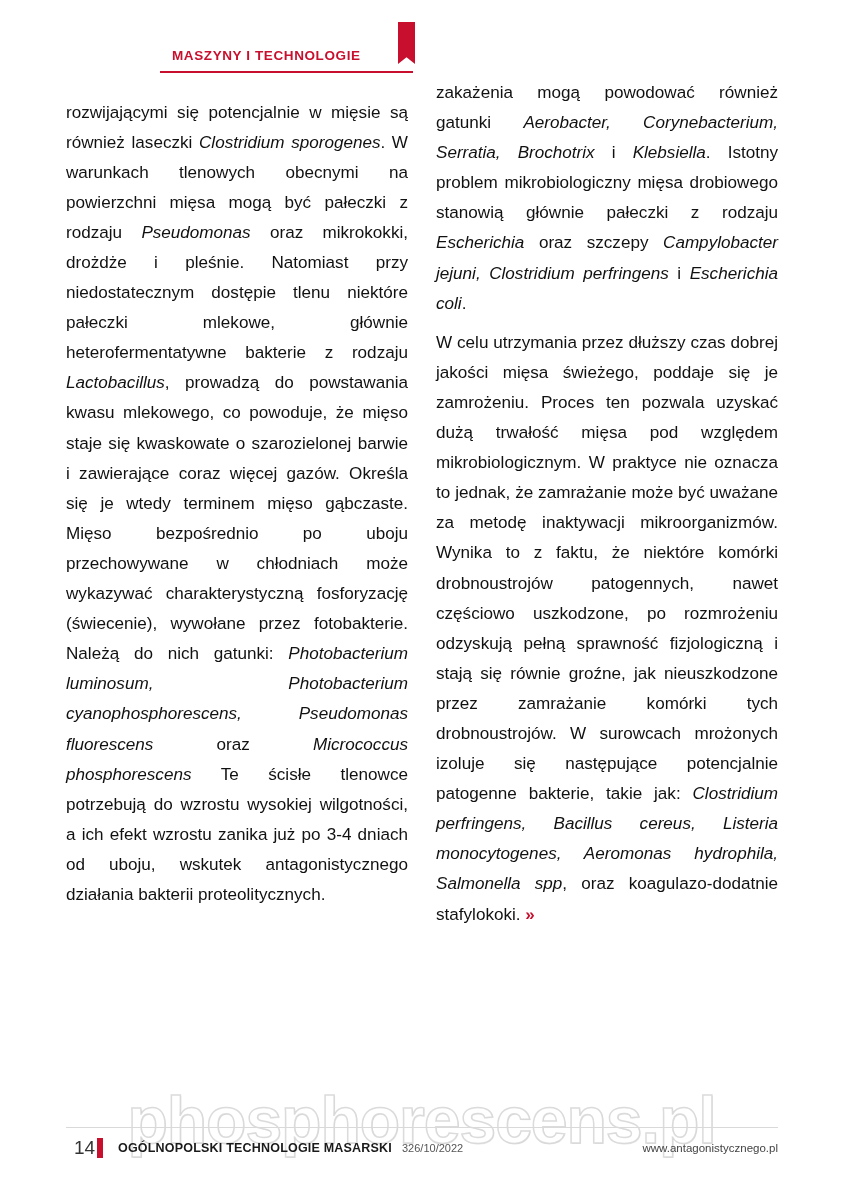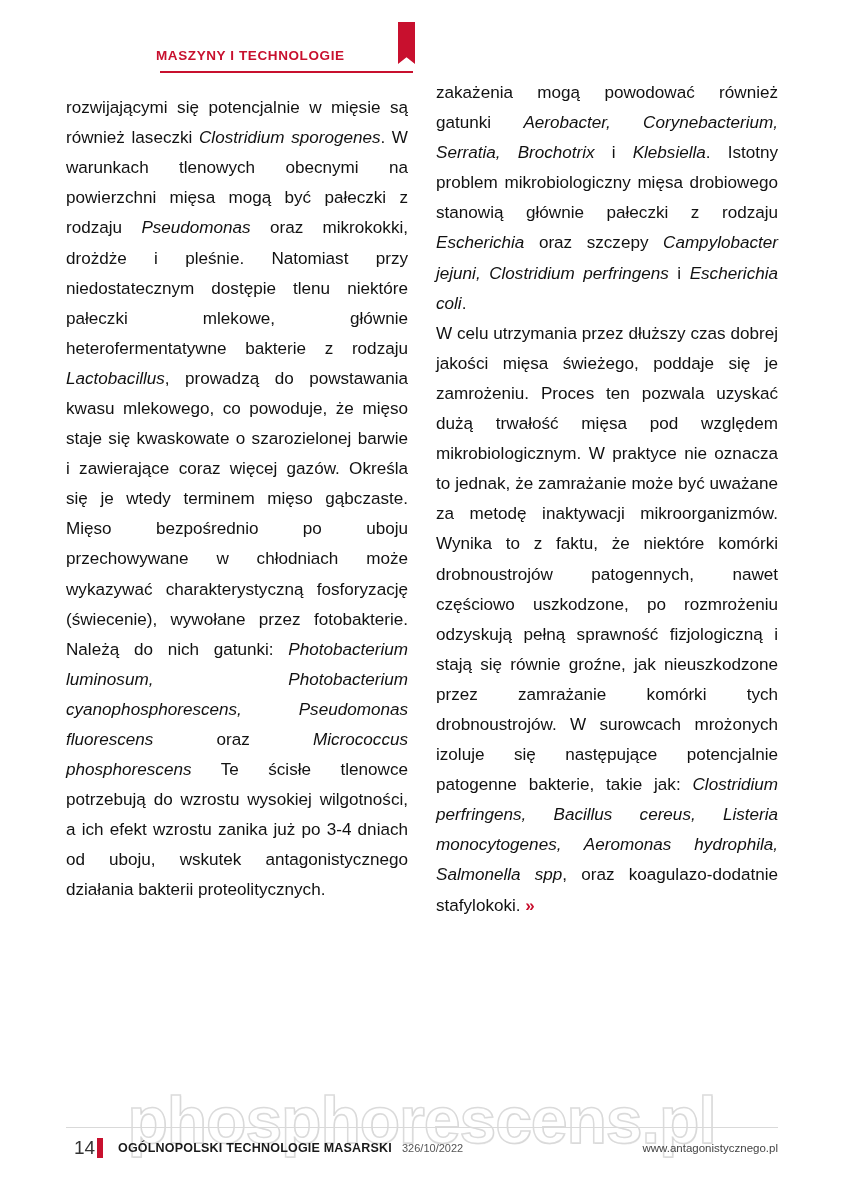--- a/index.html
+++ b/index.html
@@ -26,21 +26,21 @@
   
   .header {
     position: absolute;
     top: 22px;
     left: 0;
     width: 843px;
     height: 42px;
   }
   .header-title {
     position: absolute;
-    left: 156px;
+    left: 172px;
     top: 26px;
     font-size: 13.5px;
     font-weight: bold;
     letter-spacing: 0.6px;
     color: #c8102e;
   }
   .header-rule {
     position: absolute;
     left: 160px;
     top: 49px;
@@ -74,21 +74,21 @@
   .col p {
     margin: 0;
     font-size: 17.1px;
     line-height: 30.1px;
     text-align: justify;
     text-justify: inter-word;
     color: #111111;
     hyphens: manual;
   }
   .col p + p {
-    margin-top: 0px;
+    margin-top: 9px;
   }
   .col p i, .col p em {
     font-style: italic;
   }
   .arrow {
     color: #c8102e;
     font-weight: bold;
     font-size: 17px;
     letter-spacing: -1px;
   }

